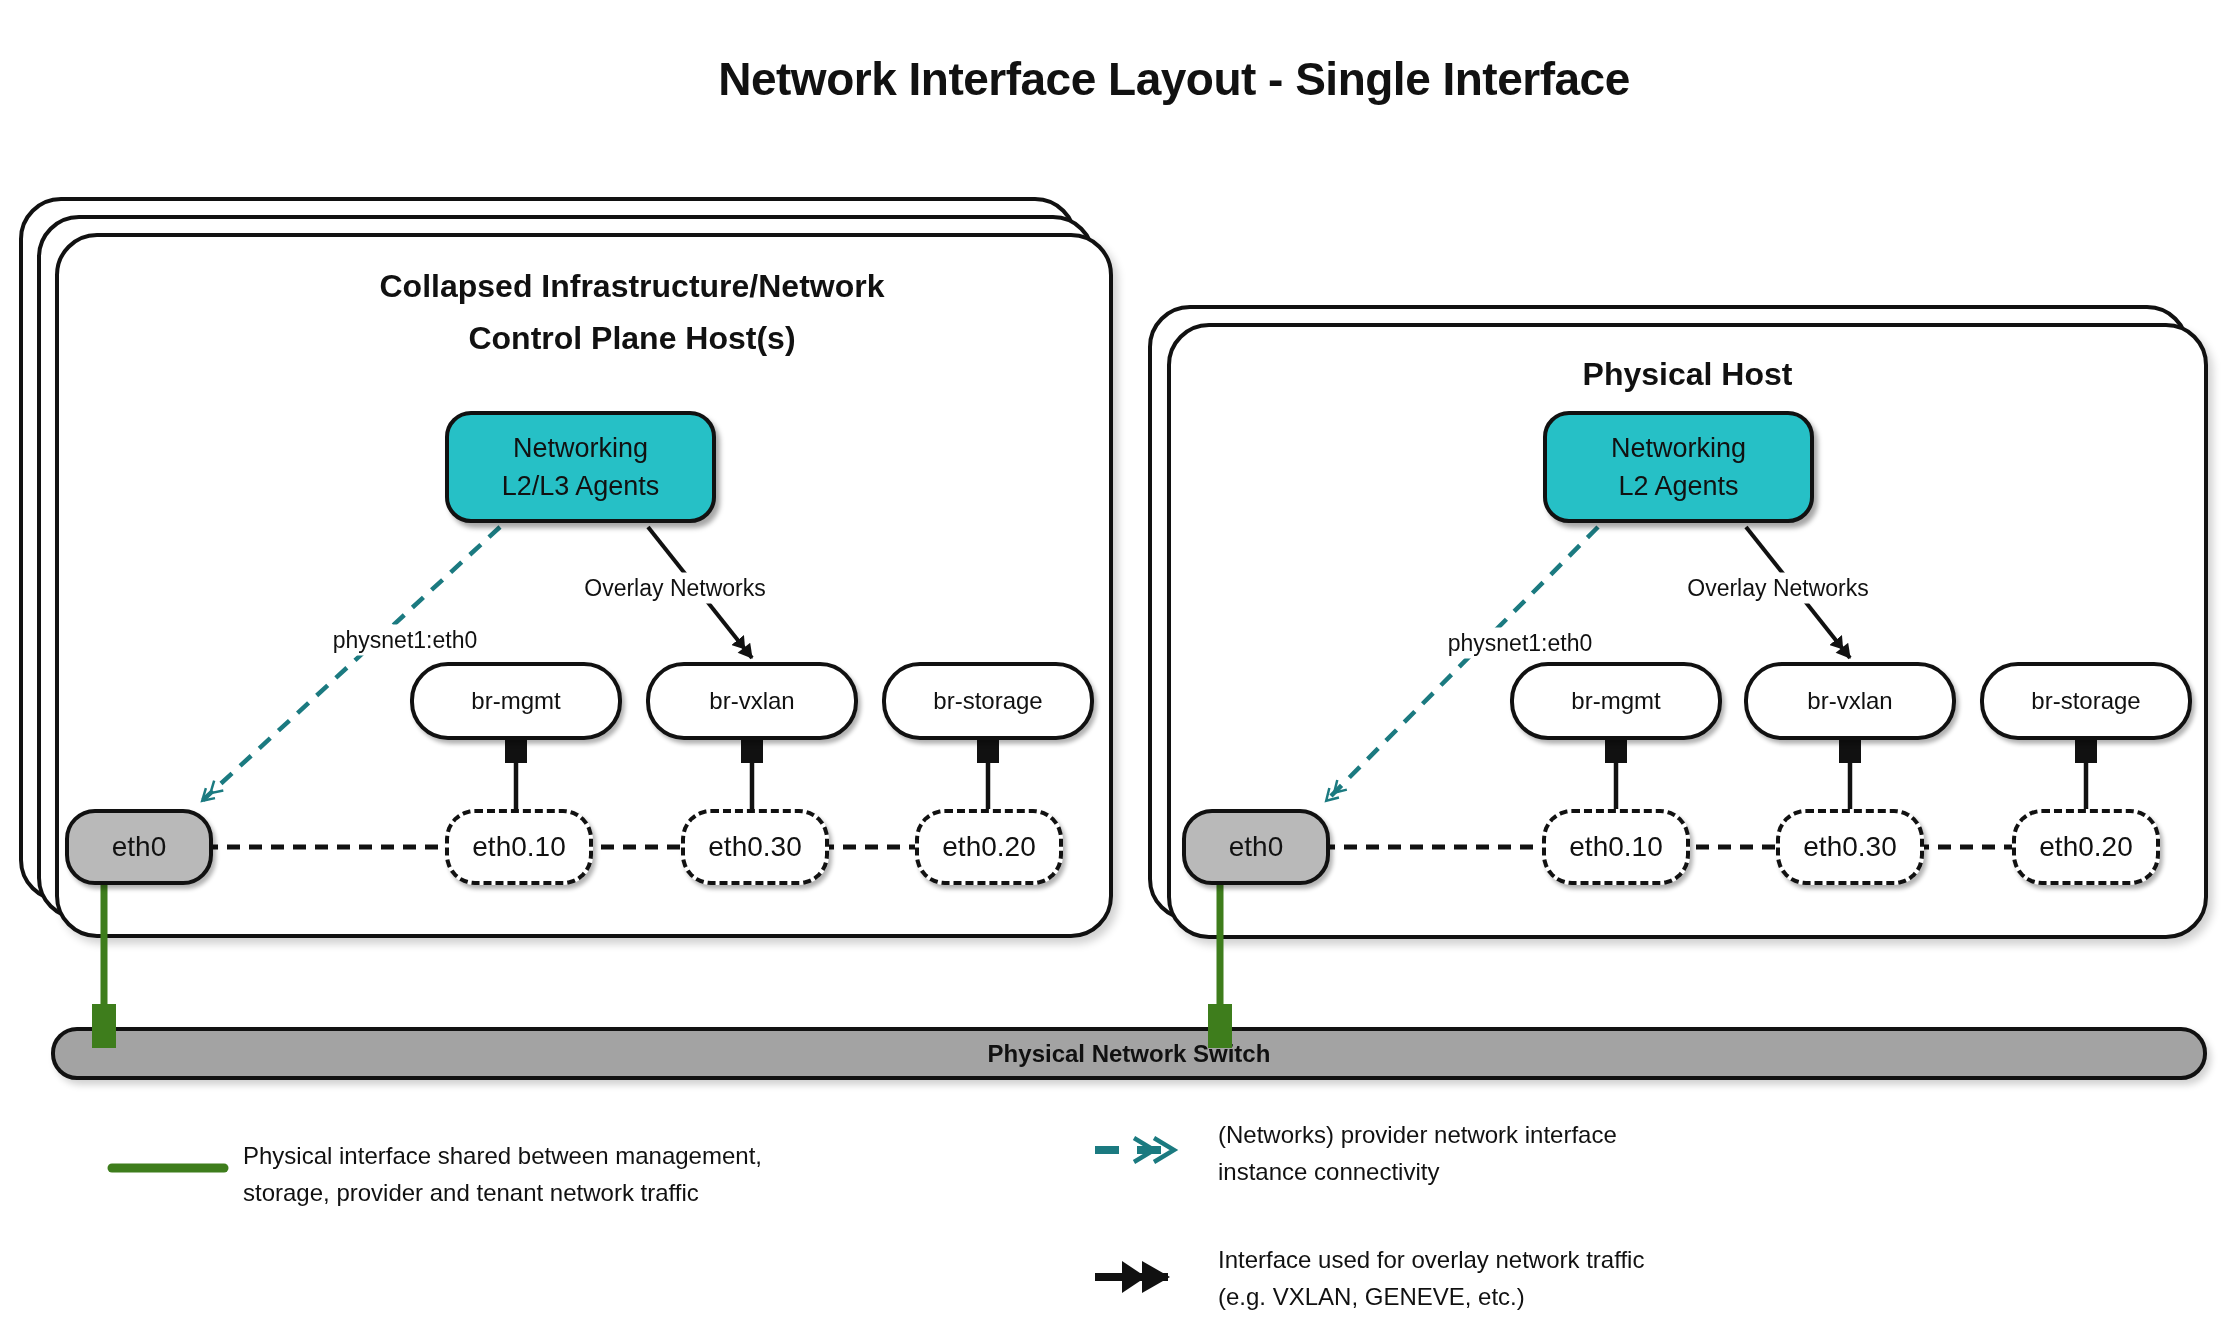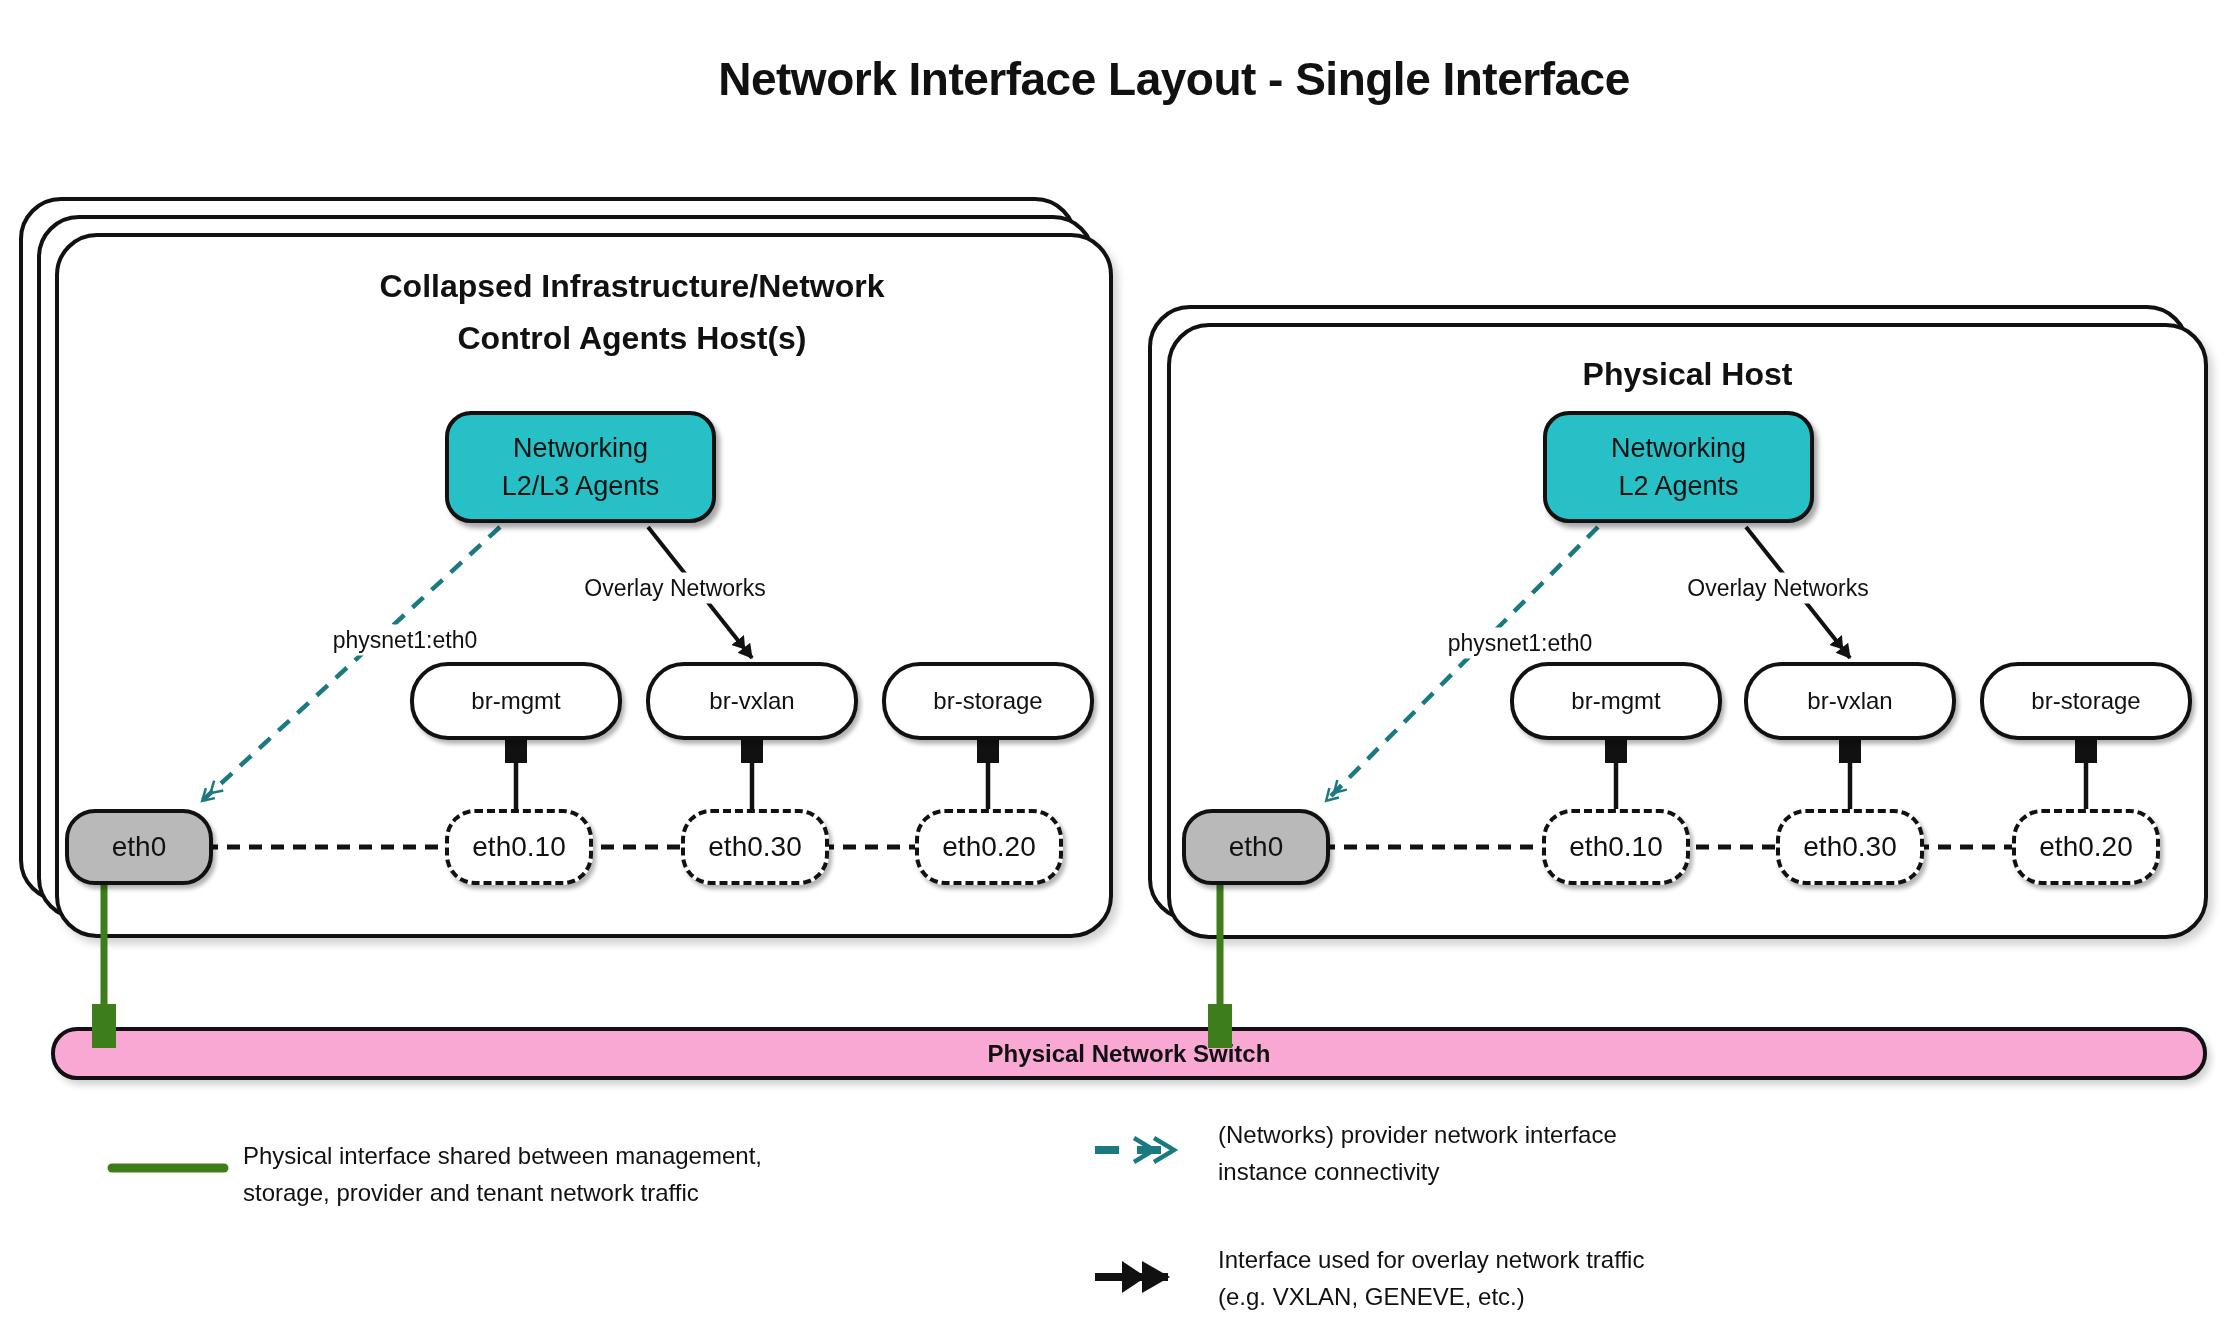--- a/index.html
+++ b/index.html
@@ -16,21 +16,21 @@
              justify-content:center;font-size:27px;line-height:38px;
              box-shadow:4px 5px 5px rgba(0,0,0,0.35);}
   .pill{background:#fff;border:4px solid #111;border-radius:38px;box-sizing:border-box;
         display:flex;align-items:center;justify-content:center;font-size:24px;
         box-shadow:3px 4px 4px rgba(0,0,0,0.30);}
   .eth{border-radius:30px;font-size:28px;}
   .eth-phys{background:var(--phys-fill,#b9b9b9);}
   .eth-vlan{border-style:dashed;}
   .edge-label{transform:translate(-50%,-50%);background:#fff;padding:2px 6px;
               font-size:23px;white-space:nowrap;}
-  .switch-bar{background:#f9a8d4;border:4px solid #111;border-radius:26px;box-sizing:border-box;
+  .switch-bar{background:#a3a3a3;border:4px solid #111;border-radius:26px;box-sizing:border-box;
               display:flex;align-items:center;justify-content:center;
               font-size:24px;font-weight:700;box-shadow:4px 5px 7px rgba(0,0,0,0.18);}
   .legend-text{font-size:24px;line-height:37px;white-space:nowrap;}
   svg.layer{position:absolute;left:0;top:0;}
   .z1{z-index:1;} .z2{z-index:2;} .z3{z-index:3;}
   .prov-line{stroke:var(--prov-line,#1b7a80);stroke-width:4.5;fill:none;}
   .ovl-line{stroke:#111;stroke-width:4;fill:none;}
   .trunk-line{stroke:#111;stroke-width:5;fill:none;}
   .vline{stroke:#111;stroke-width:4.5;fill:none;}
   .green-line{stroke:var(--phys-line,#3e7d1c);stroke-width:7;fill:none;}
@@ -92,21 +92,21 @@
   <line x1="1095" y1="1150" x2="1172" y2="1150" stroke="#1b7a80" stroke-width="8" stroke-dasharray="24 18" marker-end="url(#mArrowTeal)"></line>
   <line x1="1095" y1="1277" x2="1168" y2="1277" stroke="#111" stroke-width="8" marker-end="url(#mArrowBlack)"></line>
 </svg>
 
 <div class="abs z3" style="left:0;top:0;width:2228px;height:1340px;padding-left:10px;">
 
   <div class="abs main-title">Network Interface Layout - Single Interface</div>
 
   <div class="abs host-title" style="left:55px;top:260px;width:1058px;margin-left:48px;">
     <div>Collapsed Infrastructure/Network</div>
-    <div>Control Agents Host(s)</div>
+    <div>Control Plane Host(s)</div>
   </div>
   <div class="abs agent-box" style="left:445px;top:411px;width:271px;height:112px;">
     <div>Networking</div>
     <div>L2/L3 Agents</div>
   </div>
   <div class="abs edge-label" style="left:405px;top:640px;">physnet1:eth0</div>
   <div class="abs edge-label" style="left:675px;top:588px;">Overlay Networks</div>
   <div class="abs pill" style="left:410px;top:662px;width:212px;height:78px;">br-mgmt</div>
   <div class="abs pill" style="left:646px;top:662px;width:212px;height:78px;">br-vxlan</div>
   <div class="abs pill" style="left:882px;top:662px;width:212px;height:78px;">br-storage</div>

